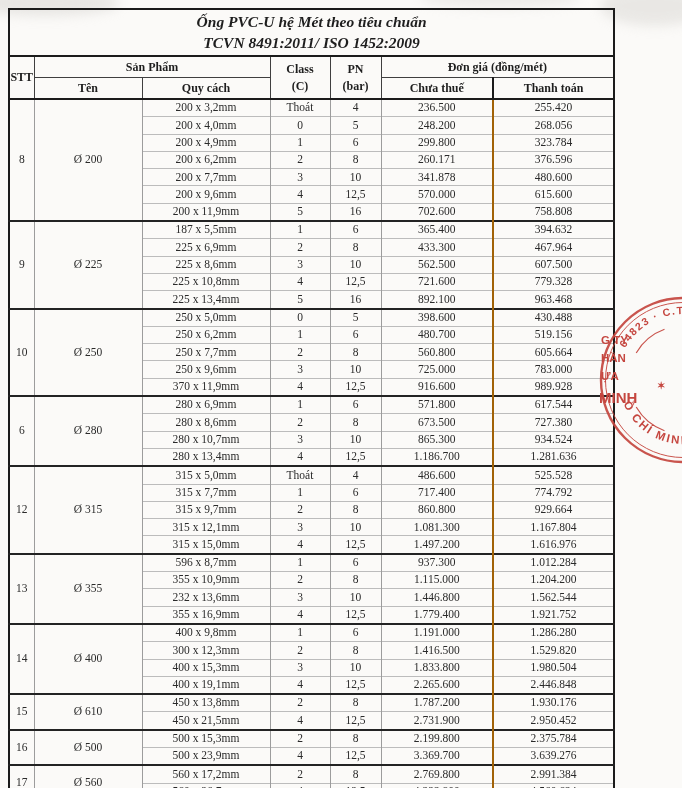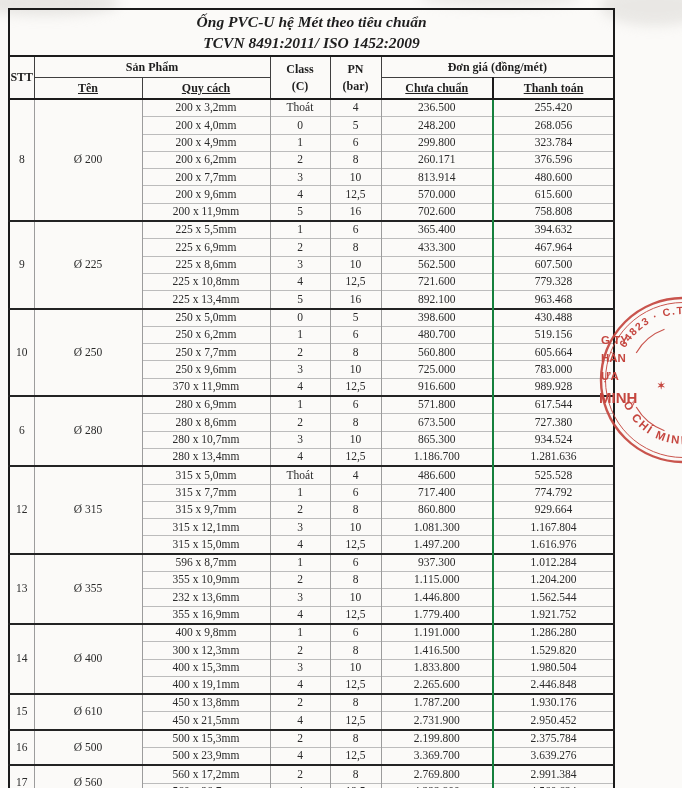--- a/index.html
+++ b/index.html
@@ -22,33 +22,33 @@
   tr.title-row th{
     border-bottom:2px solid #1b1b1b;height:45px;
     font-style:italic;font-weight:bold;font-size:15.5px;line-height:1.32;
     text-align:center;color:#1e1e1e;
   }
   .h1 th,.h2 th{
     border:1px solid #3f3f3f;font-weight:bold;font-size:12px;
     text-align:center;vertical-align:middle;color:#1e1e1e;
   }
   .h1 th{height:20px;}
-  .h2 th{height:20px;text-decoration:underline;}
+  .h2 th{height:20px;}
   .h1 th.hcell-class div,.h1 th.hcell-pn div{line-height:1.35;}
   thead{border-bottom:2px solid #1b1b1b;}
   th.hd-thanhtoan{border-left:2px solid #1b1b1b !important;}
 
   tbody.group{border-top:2px solid #232323;}
   tbody.group td{
     height:16.3px;font-size:11.5px;text-align:center;vertical-align:middle;
     line-height:1;color:#2a2a2a;white-space:nowrap;
   }
   tbody.group td{border-left:1px solid #9c9c9c;}
   tbody.group td.stt-cell{border-left:none;}
-  tbody.group td.price-payment-cell{border-left:2px solid #15803d;}
+  tbody.group td.price-payment-cell{border-left:2px solid #a16207;}
   tbody.group tr + tr td{border-top:1px solid #bcbcbc;}
 
   
   svg.stamp{position:absolute;left:598px;top:292px;width:84px;height:178px;overflow:hidden;}
   svg.stamp text{font-family:"Liberation Sans",sans-serif;font-weight:bold;}
 </style>
 </head>
 <body>
 
 <div class="page">
@@ -82,21 +82,21 @@
         </th>
         <th rowspan="2" class="hcell-pn">
           <div>PN</div>
           <div>(bar)</div>
         </th>
         <th colspan="2">Đơn giá (đồng/mét)</th>
       </tr>
       <tr class="h2">
         <th>Tên</th>
         <th>Quy cách</th>
-        <th>Chưa chuẩn</th>
+        <th>Chưa thuế</th>
         <th class="hd-thanhtoan">Thanh toán</th>
       </tr>
     </thead>
 
   <tbody class="group">
         <tr>
           <td class="stt-cell" rowspan="7">8</td>
           <td class="product-name-cell" rowspan="7">Ø 200</td>
           <td class="spec-cell">200 x 3,2mm</td>
           <td class="class-cell">Thoát</td>
@@ -122,21 +122,21 @@
           <td class="spec-cell">200 x 6,2mm</td>
           <td class="class-cell">2</td>
           <td class="pn-cell">8</td>
           <td class="price-before-tax-cell">260.171</td>
           <td class="price-payment-cell">376.596</td>
         </tr>
         <tr>
           <td class="spec-cell">200 x 7,7mm</td>
           <td class="class-cell">3</td>
           <td class="pn-cell">10</td>
-          <td class="price-before-tax-cell">813.914</td>
+          <td class="price-before-tax-cell">341.878</td>
           <td class="price-payment-cell">480.600</td>
         </tr>
         <tr>
           <td class="spec-cell">200 x 9,6mm</td>
           <td class="class-cell">4</td>
           <td class="pn-cell">12,5</td>
           <td class="price-before-tax-cell">570.000</td>
           <td class="price-payment-cell">615.600</td>
         </tr>
         <tr>
@@ -144,21 +144,21 @@
           <td class="class-cell">5</td>
           <td class="pn-cell">16</td>
           <td class="price-before-tax-cell">702.600</td>
           <td class="price-payment-cell">758.808</td>
         </tr>
       </tbody>
       <tbody class="group">
         <tr>
           <td class="stt-cell" rowspan="5">9</td>
           <td class="product-name-cell" rowspan="5">Ø 225</td>
-          <td class="spec-cell">225 x 5,5mm</td>
+          <td class="spec-cell">187 x 5,5mm</td>
           <td class="class-cell">1</td>
           <td class="pn-cell">6</td>
           <td class="price-before-tax-cell">365.400</td>
           <td class="price-payment-cell">394.632</td>
         </tr>
         <tr>
           <td class="spec-cell">225 x 6,9mm</td>
           <td class="class-cell">2</td>
           <td class="pn-cell">8</td>
           <td class="price-before-tax-cell">433.300</td>

